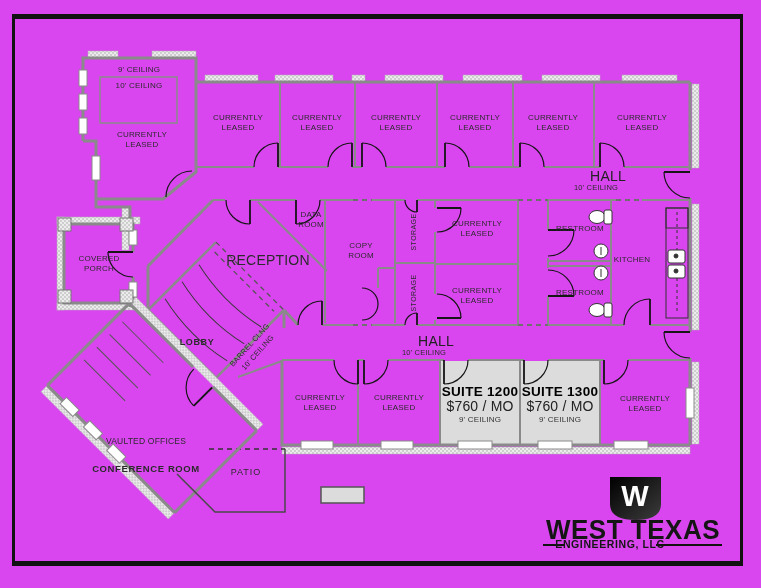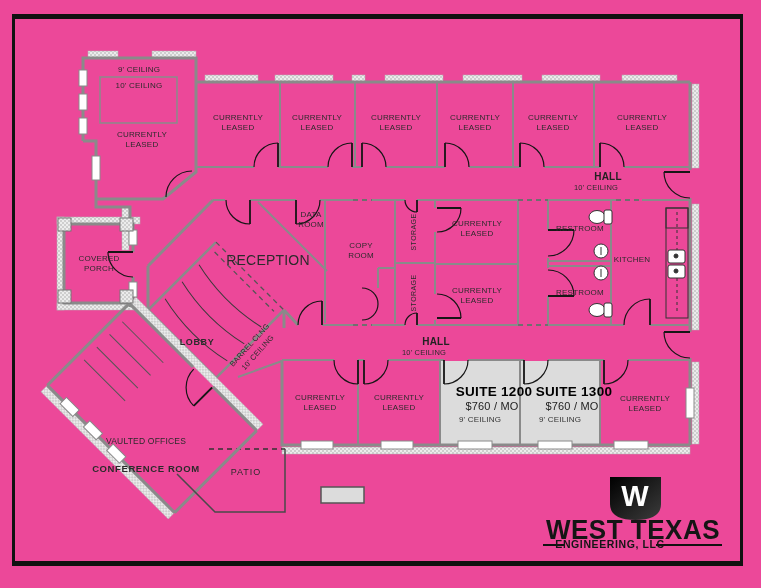--- a/index.html
+++ b/index.html
@@ -1,30 +1,30 @@
 <!DOCTYPE html>
 <html style="--available-fill: #dcdcdc; --wall: #8a8a8a; --ink: #1c1c1c;"><head>
 <meta charset="utf-8">
 <style>
   html,body{margin:0;padding:0;background:#fff;}
-  #stage{position:relative;width:761px;height:588px;background:#ec4899;overflow:hidden;
+  #stage{position:relative;width:761px;height:588px;background:#d946ef;overflow:hidden;
          font-family:"Liberation Sans",sans-serif;color:var(--ink,#1c1c1c);}
   #frame{position:absolute;left:12px;top:14px;width:731px;height:552px;
          border:3px solid #111;border-top-width:5px;border-bottom-width:5px;box-sizing:border-box;}
   svg{position:absolute;left:0;top:0;}
   .lbl{position:absolute;transform:translate(-50%,-50%);text-align:center;
        font-size:8px;line-height:1.3;letter-spacing:.2px;color:#2b2b2b;white-space:normal;}
-  .b9{font-weight:bold;font-size:10px;color:#222;padding-left:24px;}
+  .b9{font-weight:normal;font-size:14px;color:#222;padding-left:24px;}
   .s75{font-size:7.5px;}
   .w60{width:62px;}
   .w40{width:42px;}
   .rotv{transform:translate(-50%,-50%) rotate(-90deg);font-size:7px;letter-spacing:.4px;white-space:nowrap;}
   .diag{transform:translate(-50%,-50%) rotate(-48deg);font-size:7.5px;white-space:nowrap;line-height:1.4;}
-  .suite-name{font-size:13.5px;font-weight:800;letter-spacing:.3px;color:#000;white-space:nowrap;margin-left:14px;}
-  .suite-price{font-size:11px;color:#222;white-space:nowrap;margin-left:12px;}
+  .suite-name{font-size:13.5px;font-weight:800;letter-spacing:.3px;color:#000;white-space:nowrap;}
+  .suite-price{font-size:14px;color:#222;white-space:nowrap;}
   .suite-ceil{font-size:8px;color:#333;white-space:nowrap;}
   .conf-name{font-weight:bold;font-size:9.5px;letter-spacing:.6px;white-space:nowrap;margin-top:40px;}
   .legend-label{transform:translate(0,-50%);font-size:9.5px;letter-spacing:.4px;color:#333;white-space:nowrap;}
   .logo-w{font-size:29px;font-weight:800;color:#fff;}
   .logo-name{font-size:26px;font-weight:800;letter-spacing:.5px;color:#151515;white-space:nowrap;
              transform:translate(-50%,-50%) scaleY(1.05);}
   .logo-sub{font-size:10.5px;font-weight:bold;letter-spacing:.6px;color:#151515;white-space:nowrap;}
 </style>
 </head>
 <body>

